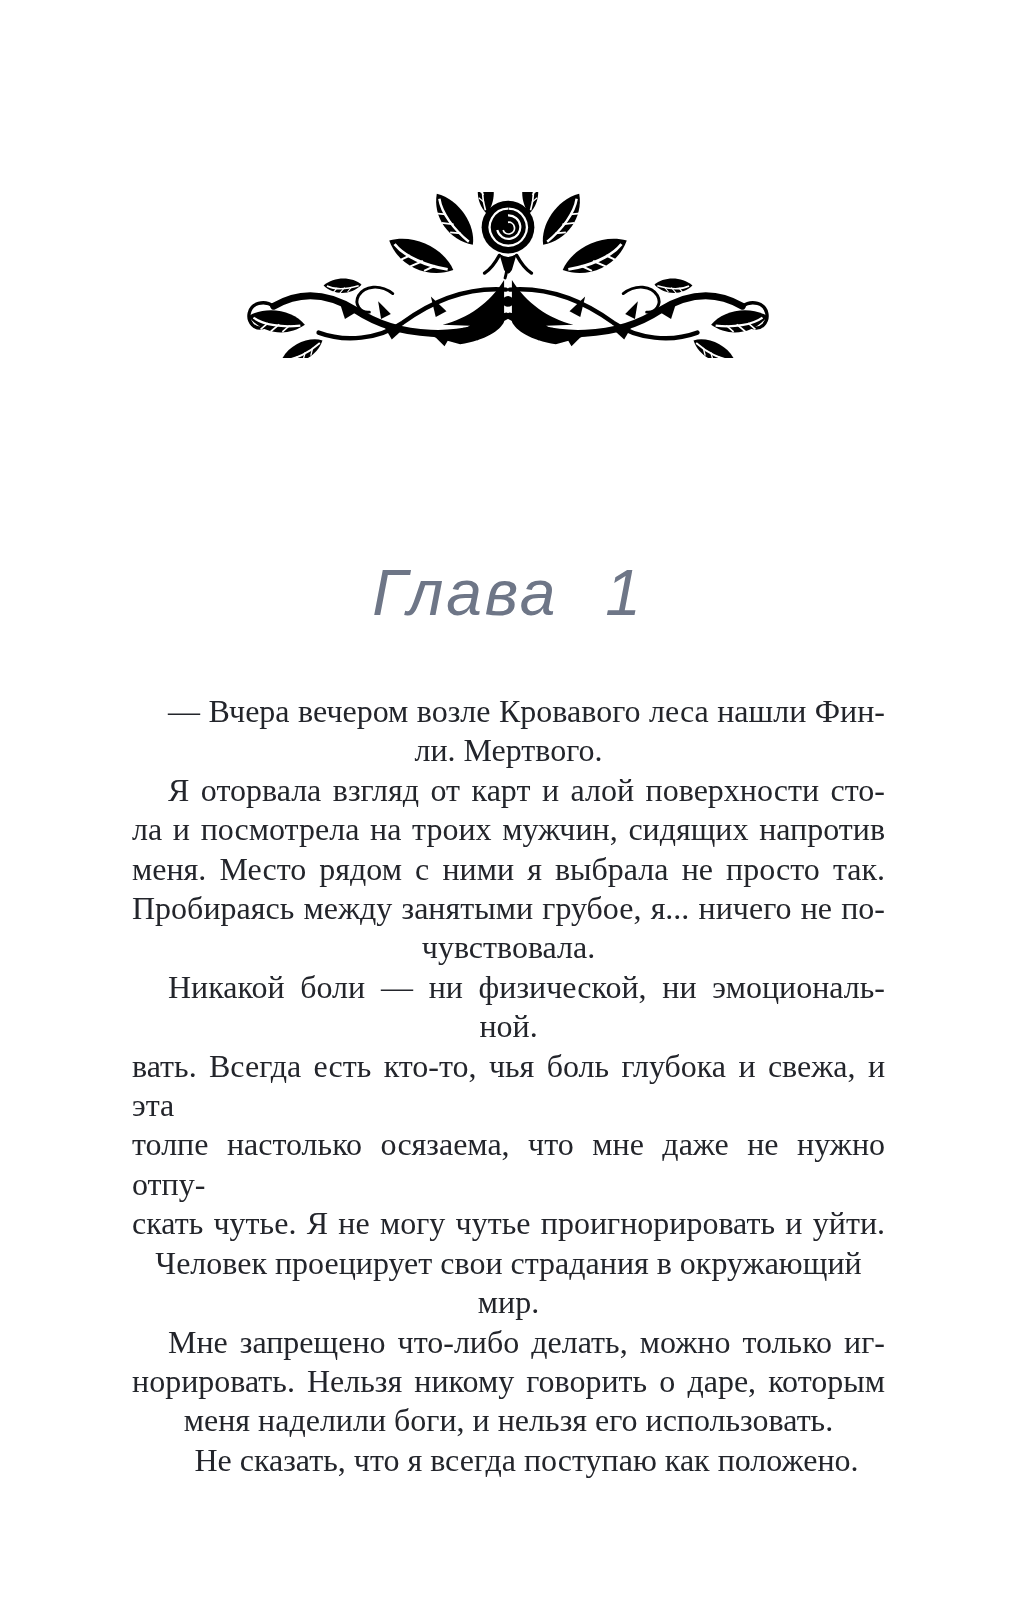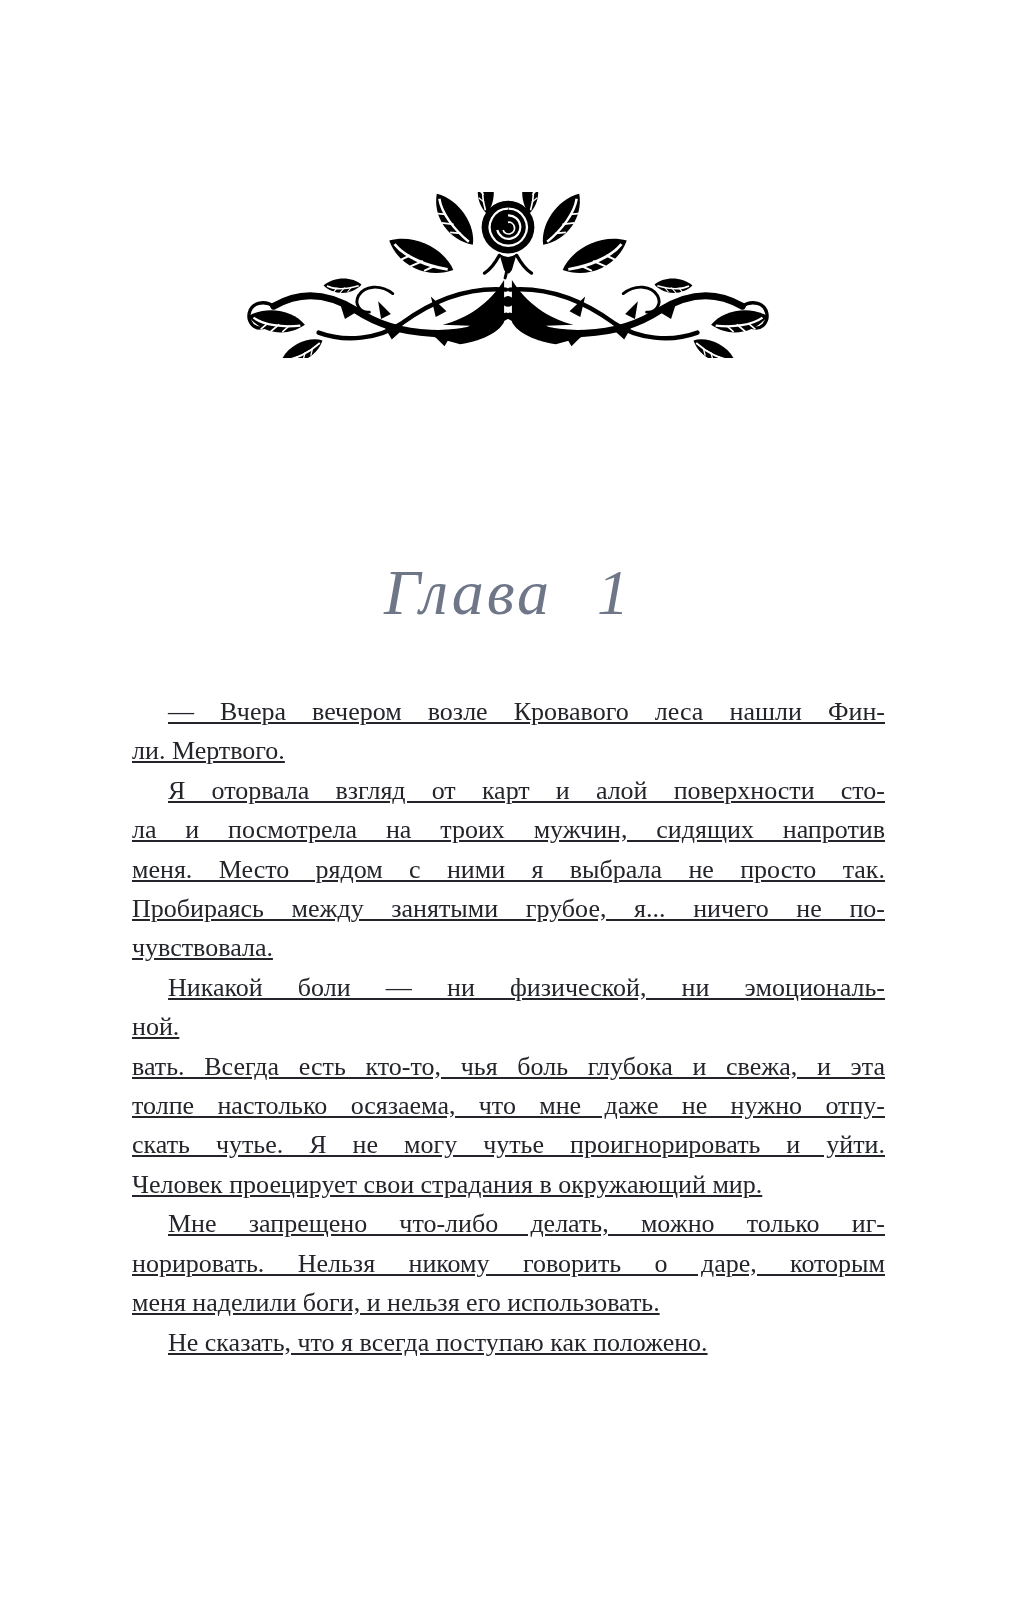--- a/index.html
+++ b/index.html
@@ -24,40 +24,39 @@
     height: 166px;
   }
   .ornament svg { width: 100%; height: 100%; display: block; }
   .chapter-title {
     position: absolute;
     top: 556px;
     left: 0;
     right: 0;
     margin: 0;
     text-align: center;
-    font-family: Liberation Serif, serif;
+    font-family: Liberation Sans, sans-serif;
     font-style: italic;
     font-weight: 400;
     font-size: 64px;
     letter-spacing: 3px;
     word-spacing: 26px;
     color: #6e7687;
   }
   .body-text {
     position: absolute;
     top: 692px;
     left: 132px;
     width: 753px;
-    font-size: 26px;
+    font-size: 32px;
     line-height: 39.4px;
     color: #23252b;
-    text-decoration: underline;
   }
   .paragraph { margin: 0; }
-  .line { text-align: left; }
+  .line { text-align: center; }
   .line.j {
     text-align: justify;
     text-align-last: justify;
   }
   .line.indent { text-indent: 36px; }
 </style>
 </head>
 <body>
 
 <div class="page">

